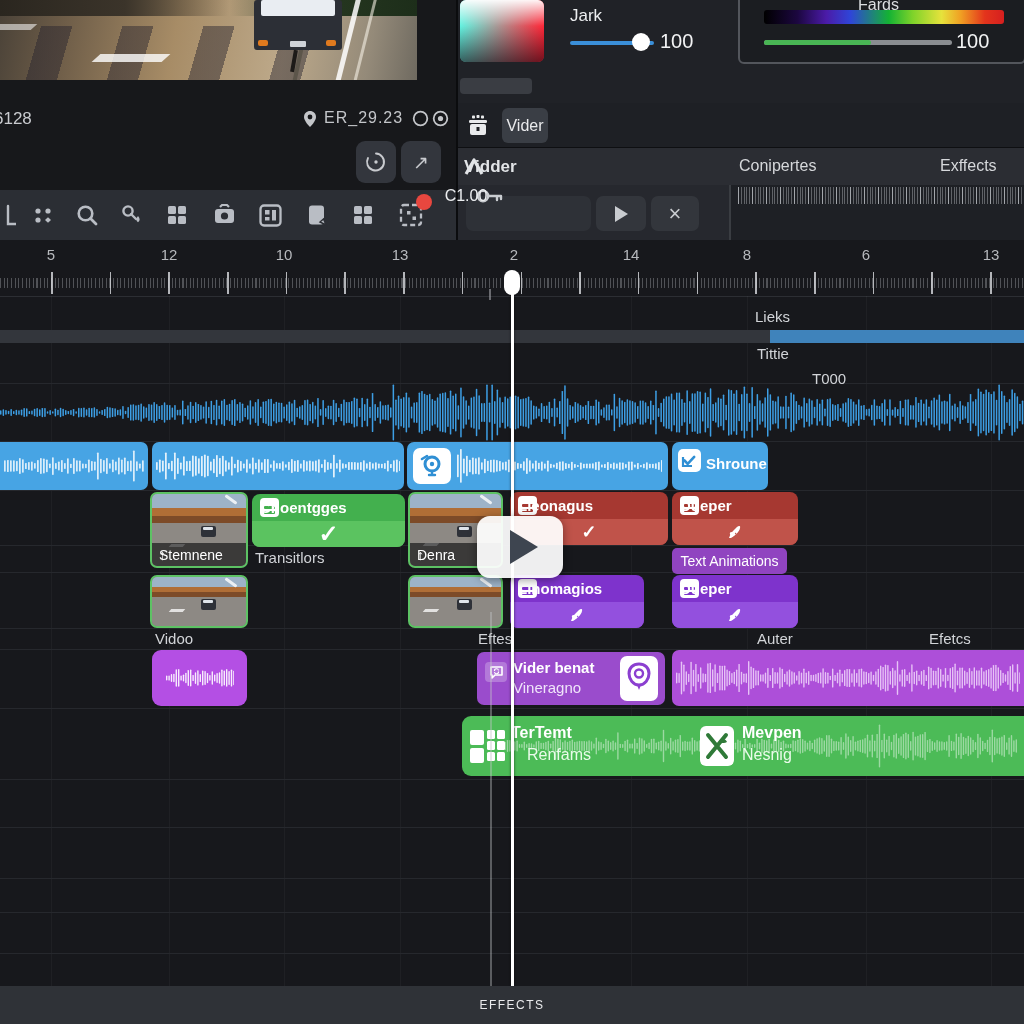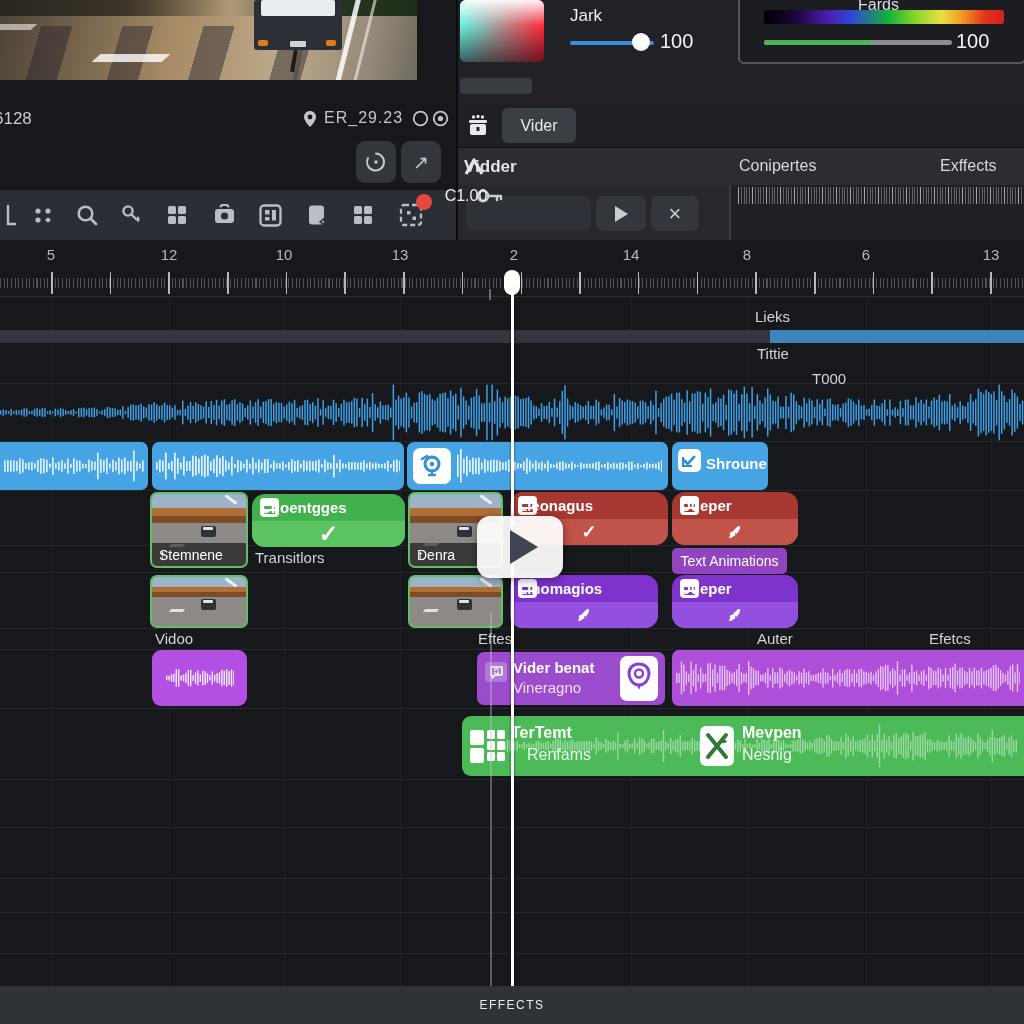--- a/index.html
+++ b/index.html
@@ -56,21 +56,21 @@
   .force-panel{left:280px;top:-8px;width:288px;height:72px;background:#1b1d21;border:2px solid #53565c;border-radius:6px;}
   .force-label{left:118px;top:2px;font-size:16px;color:#dcdee1;}
   .spectrum{left:24px;top:16px;width:240px;height:14px;border-radius:3px;
      background:linear-gradient(to right,#000 0%,#1c0740 14%,#4b1ba8 26%,#2f45d8 36%,#14b234 52%,#7fd32a 62%,#e6e23c 74%,#f09f23 82%,#e3341c 92%,#d61f1f 100%);}
   .force-track{left:24px;top:46px;width:188px;height:5px;border-radius:3px;background:#8a8d91;}
   .force-fill{left:0;top:0;width:57%;height:5px;border-radius:3px;background:#49b554;}
   .force-value{left:216px;top:36px;font-size:20px;color:#f2f3f4;}
   .vider-row{left:0;top:103px;width:568px;height:45px;background:#1e2025;border-bottom:1px solid #0e0f12;}
   .gift-btn{left:6px;top:9px;width:28px;height:28px;display:flex;align-items:center;justify-content:center;}
   .gift-btn svg{position:static;}
-  .vider-button{left:44px;top:5px;width:74px;height:35px;background:#3a3e45;border-radius:6px;
+  .vider-button{left:44px;top:5px;width:46px;height:35px;background:#3a3e45;border-radius:6px;
      display:flex;align-items:center;justify-content:center;font-size:16px;color:#e9eaec;}
   .vider-button span{position:static;}
   .tabs-row{left:0;top:148px;width:568px;height:37px;background:#2b2d33;}
   .brand{left:6px;top:8px;height:22px;display:flex;align-items:center;gap:8px;}
   .brand svg{position:static;}
   .brand-name{position:static;font-size:17px;color:#e2e4e7;font-weight:bold;}
   .tab2{left:281px;top:9px;font-size:16px;color:#d6d8db;}
   .tab3{left:482px;top:9px;font-size:16px;color:#d6d8db;}
   .transport-row{left:0;top:185px;width:568px;height:55px;background:#26282e;}
   .tc-group{left:8px;top:11px;width:125px;height:35px;background:#2e3137;border-radius:7px;display:flex;}
@@ -117,21 +117,21 @@
   .thumb .scene{left:0;top:0;width:100%;height:100%;
      background:linear-gradient(to bottom,#9db3c8 0 20%,#b06e36 20% 30%,#7d4b28 30% 40%,#8d8984 40% 100%);}
   .thumb .car{left:52%;top:44%;width:15px;height:11px;background:#2e3138;border-radius:2px;}
   .thumb .car i{position:absolute;left:2px;top:1px;width:10px;height:3px;background:#dfe4ea;border-radius:1px;}
   .thumb .dash{background:rgba(255,255,255,.75);width:14px;height:3px;transform:skewX(-40deg);}
   .thumb .glint{right:8px;top:4px;width:14px;height:3px;background:rgba(255,255,255,.8);transform:rotate(35deg);border-radius:2px;}
   .thumb-label{left:0;bottom:0;width:100%;height:23px;background:rgba(10,10,12,.62);display:flex;align-items:center;gap:6px;padding-left:7px;}
   .thumb-label .up{position:static;color:#fff;font-size:14px;font-weight:bold;}
   .thumb-label .tl-text{position:static;color:#fff;font-size:14px;}
 
-  .fxclip{overflow:hidden;border-radius:13px;}
+  .fxclip{overflow:hidden;border-radius:8px;}
   .fx-head{left:0;top:0;width:100%;height:27px;display:flex;align-items:center;gap:8px;padding-left:8px;}
   .fx-head .ico{position:static;width:19px;height:19px;background:#fff;border-radius:4px;display:flex;align-items:center;justify-content:center;}
   .fx-head .ico i{position:static;width:11px;height:2.5px;border-radius:1px;box-shadow:0 5px 0 0 currentColor;background:currentColor;display:block;}
   .fx-head .fx-title{position:static;color:#fff;font-size:15px;font-weight:bold;}
   .fx-body{left:0;top:27px;width:100%;bottom:0;display:flex;align-items:center;justify-content:center;gap:26px;}
   .fx-body .chk{position:static;color:#fff;font-size:18px;font-weight:bold;}
   .brush{position:static;width:18px;height:18px;}
   .red1{background:#a63831;}   .red1 .fx-body{background:#c0534a;}
   .purp1{background:#7e33cc;}  .purp1 .fx-body{background:#9350de;}
   .green-tr{background:#43b04e;} .green-tr .fx-body{background:#5bc360;}
@@ -1126,21 +1126,21 @@
     <div class="thumb" style="left:408px;top:335px;width:95px;height:53px">
       <div class="scene">
         <div class="car">
             <i></i>
           </div>
         <div class="dash" style="left:14px;top:66%"></div>
         <div class="glint"></div>
       </div>
     </div>
 
-    <div class="fxclip purp1" style="left:510px;top:335px;width:148px;height:53px">
+    <div class="fxclip purp1" style="left:510px;top:335px;width:134px;height:53px">
       <div class="fx-head">
         <span class="ico" style="color:#7e33cc">
             <i></i>
           </span>
         <span class="fx-title">Linomagios</span>
       </div>
       <div class="fx-body">
         <svg class="brush" viewBox="0 0 18 18">
             <path d="M3 15c2-6 7-11 11-12 1 4-4 9-9 12z" fill="#fff"></path>
             <path d="M8 9l2 2" stroke="#9350de" stroke-width="1.4"></path>

